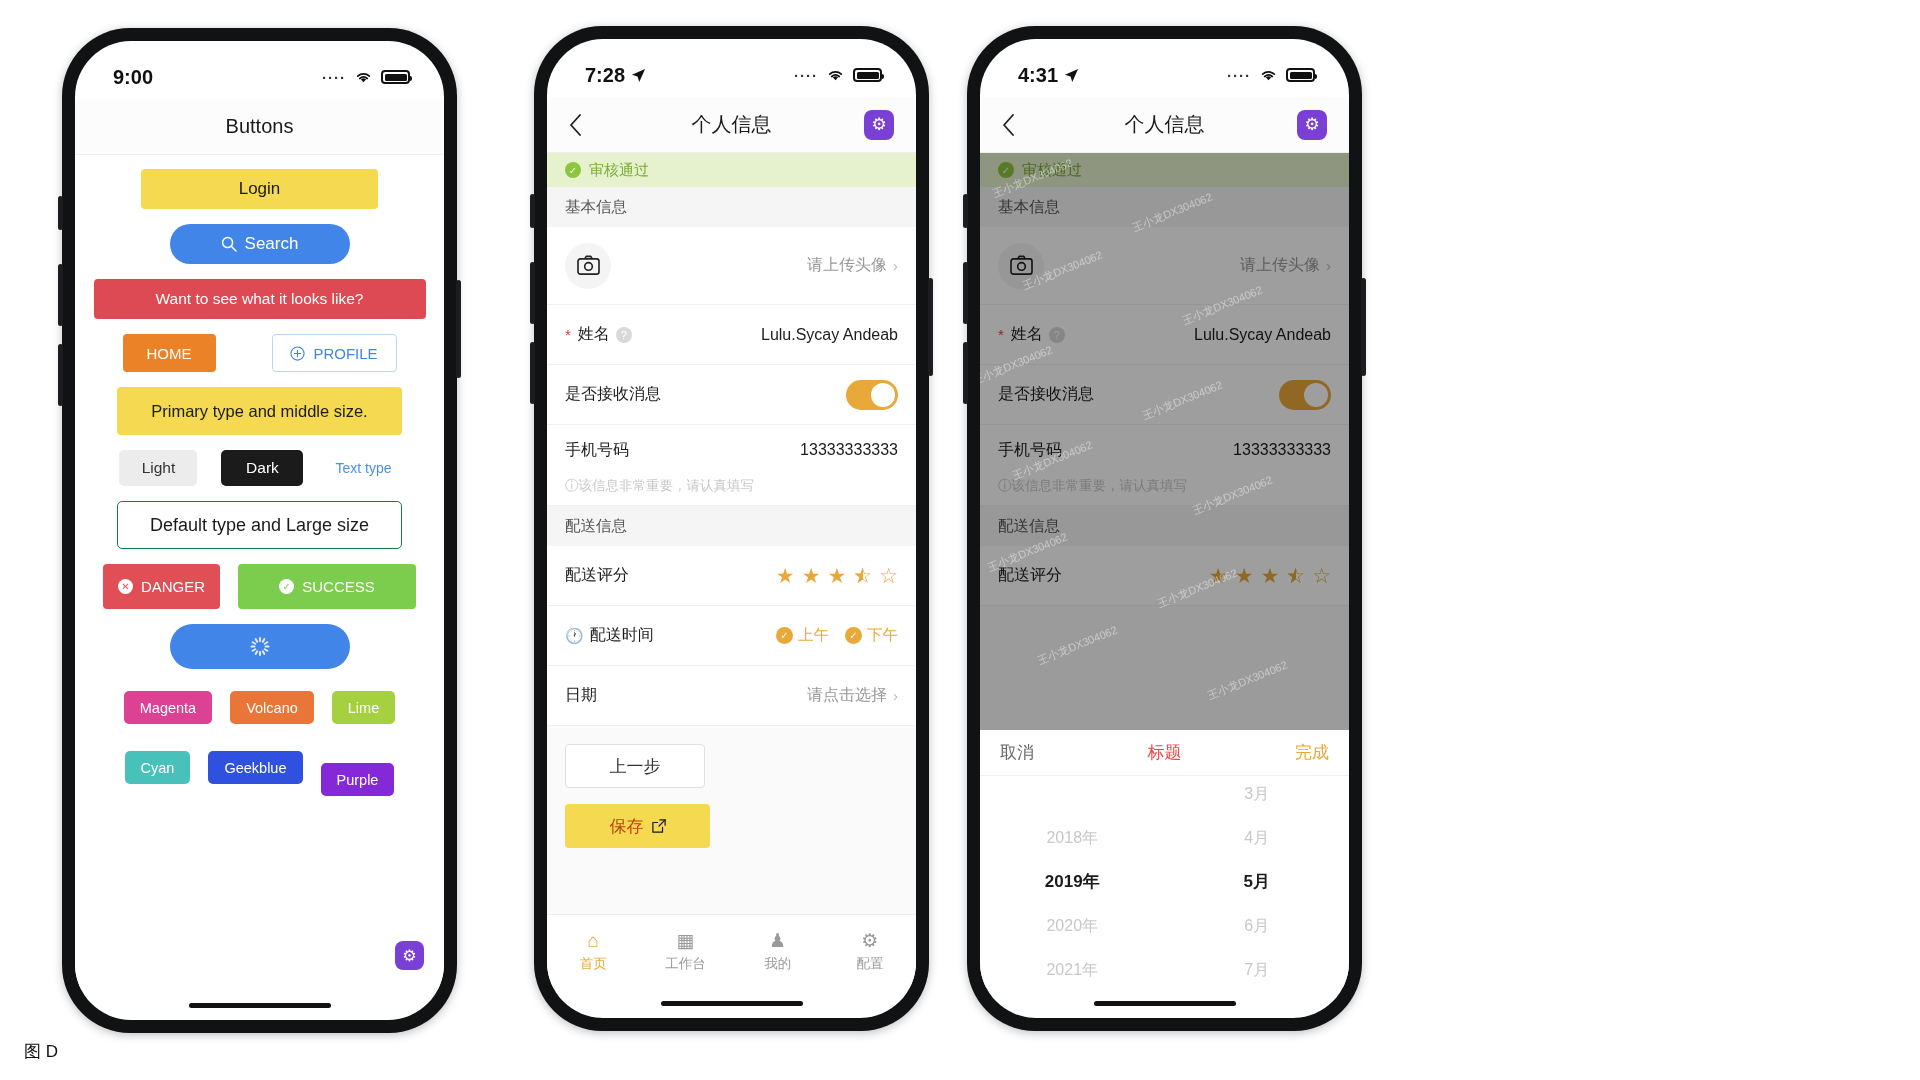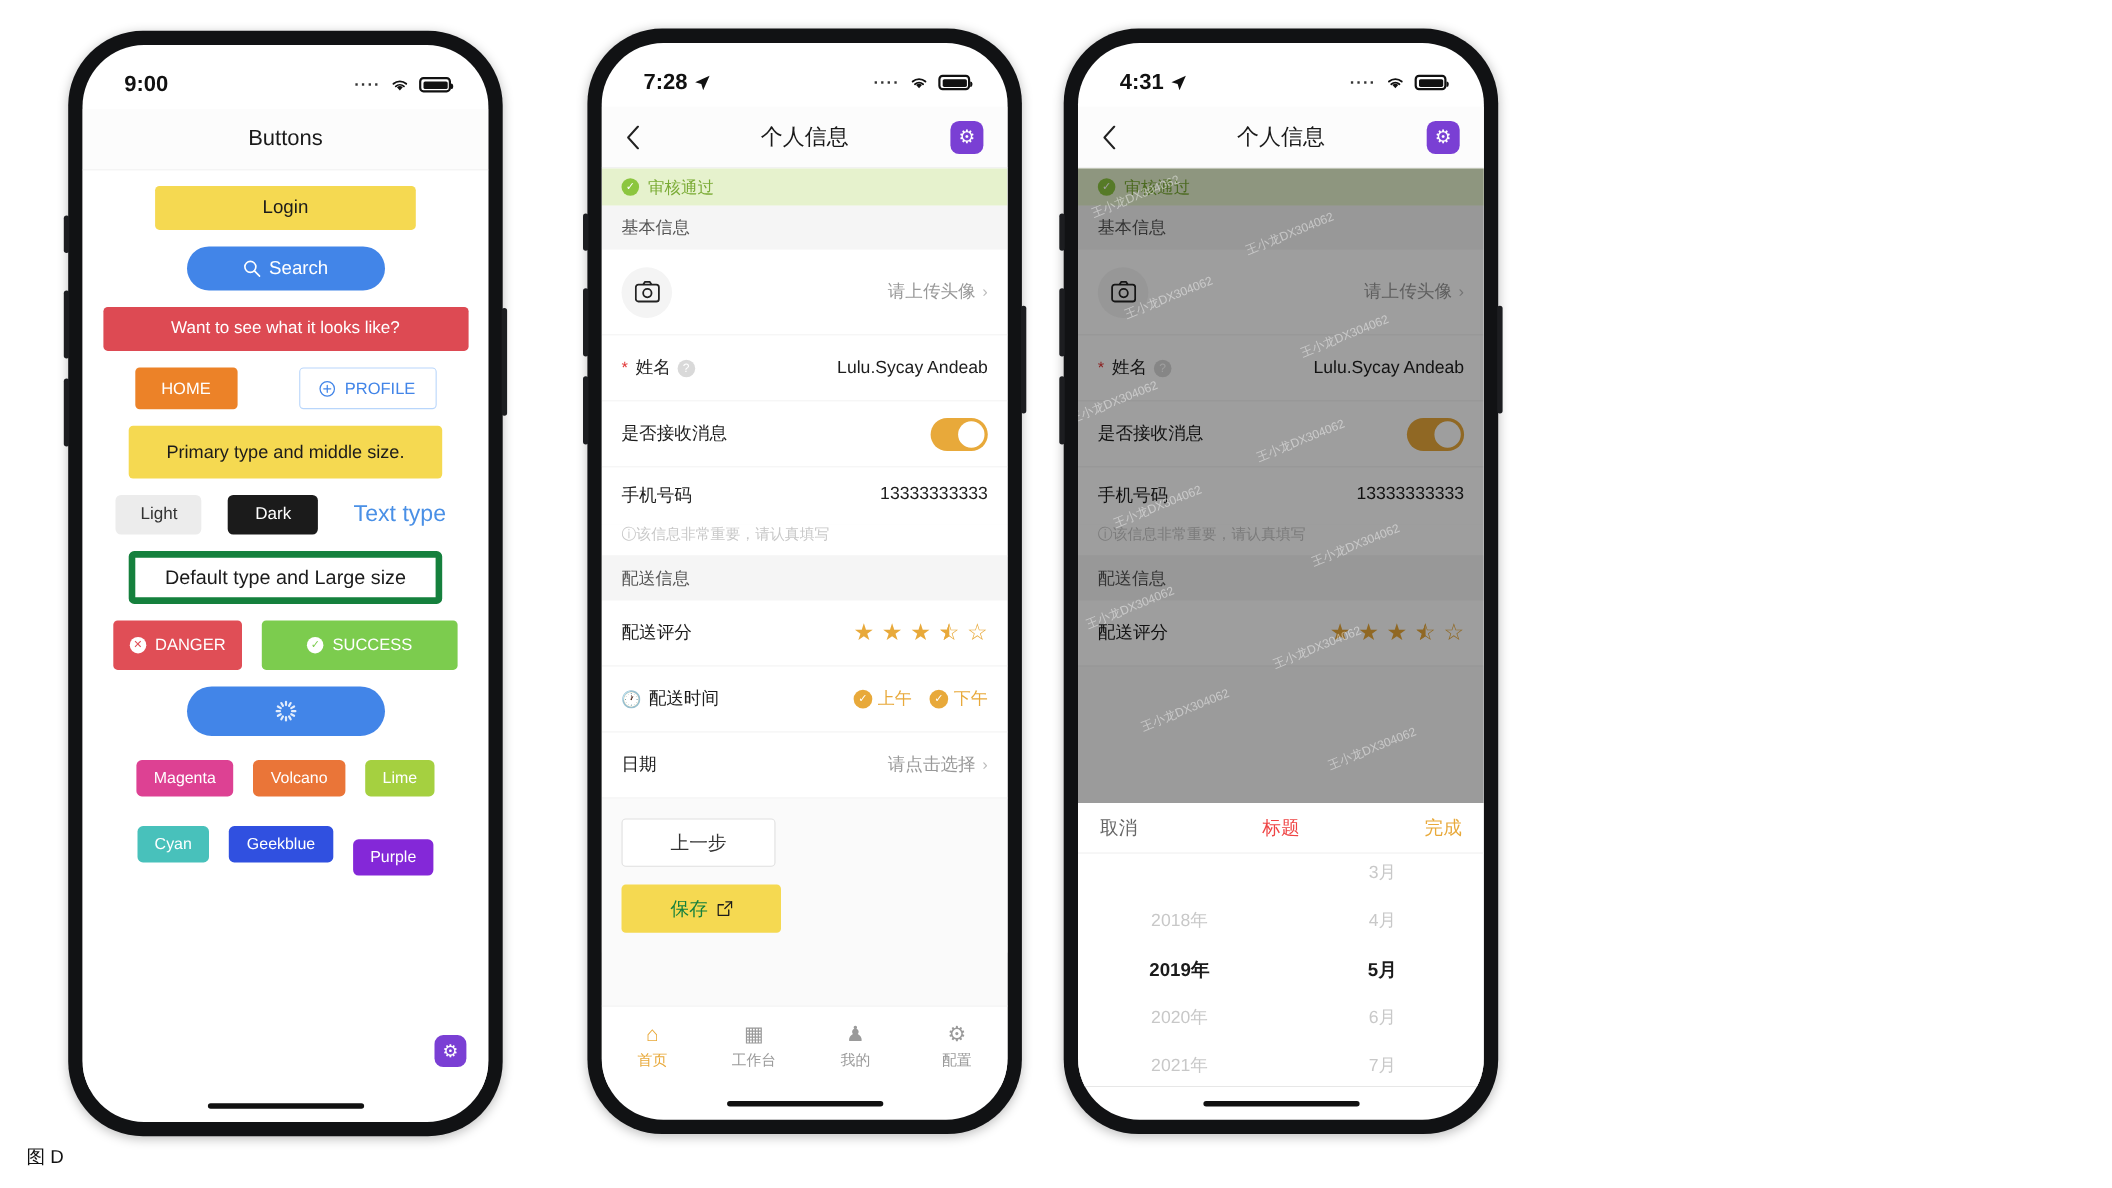--- a/index.html
+++ b/index.html
@@ -90,23 +90,23 @@
   .b-login { width:237px; height:40px; background:#f5d951; color:#1b1b1b; font-size:17px; border-radius:4px;}
   .b-search{ width:180px; height:40px; background:#4285e8; color:#fff; font-size:17px; border-radius:21px;}
   .b-want  { width:332px; height:40px; background:#dd4a53; color:#fff; font-size:15.5px; border-radius:4px;}
   .b-load  { width:200px; height:41px; background:#78cc4c; color:#fff; font-size:16.5px; border-radius:4px;}
   .b-home  { width:93px;  height:38px; background:#ec8228; color:#fff; font-size:15px; border-radius:4px;}
   .b-prof  { width:125px; height:38px; background:#fff; color:#4285e8; font-size:15px;
              border:1px solid #b9d6fb; border-radius:4px;}
   .b-primary-mid { width:285px; height:48px; background:#f5d951; color:#1b1b1b; font-size:16.5px; border-radius:4px;}
   .b-light { width:78px; height:36px; background:#ececec; color:#333; font-size:15.5px; border-radius:5px;}
   .b-dark  { width:82px; height:36px; background:#1b1b1b; color:#fff; font-size:15.5px; border-radius:5px;}
-  .b-text  { background:transparent; color:#4a90e6; font-size:21px; padding:0 8px;}
+  .b-text  { background:transparent; color:#4a90e6; font-size:14px; padding:0 8px;}
   .b-default-lg { width:285px; height:48px; background:#fff; color:#1b1b1b; font-size:18px;
-                  border:6px solid #15803d; border-radius:5px;}
+                  border:1px solid #15803d; border-radius:5px;}
   .b-danger { width:117px; height:45px; background:#e04e56; color:#fff; font-size:15px; border-radius:4px;}
   .b-success{ width:178px; height:45px; background:#7ccc4e; color:#fff; font-size:15px; border-radius:4px;}
   .b-bigblue{ width:180px; height:45px; background:#4285e8; border-radius:24px;}
   .tag { height:33px; border-radius:5px; color:#fff; font-size:14.5px; padding:0 16px; }
   .t-magenta  { background:#dd4193; }
   .t-volcano  { background:#ea7538; }
   .t-lime     { background:#a5d040; }
   .t-cyan     { background:#48c1bb; }
   .t-geekblue { background:#3050e0; }
   .t-purple   { background:#8428d8;margin-top:24px; }
@@ -193,21 +193,21 @@
   }
   .action-bar {
     background:#fafafa; padding:18px 18px; display:flex; gap:16px; justify-content:center;flex-direction:column;
   }
   .b-prev {
     width:140px;height:44px;background:#fff;border:1px solid #e0e0e0;border-radius:4px;
     font-size:17px;color:#333;
   }
   .b-save {
     width:145px;height:44px;background:#f5d951;border:none;border-radius:4px;
-    font-size:17px;color:#15803d; display:inline-flex;align-items:center;justify-content:center;gap:8px;
+    font-size:17px;color:#c2410c; display:inline-flex;align-items:center;justify-content:center;gap:8px;
   }
   .tabbar {
     height:74px; flex:0 0 74px; background:#fff; border-top:1px solid #eee;
     display:flex; align-items:center;
   }
   .tab { flex:1; display:flex; flex-direction:column; align-items:center; gap:5px;
          font-size:13.5px; color:#9a9a9a; }
   .tab.active { color:#e8a93a; }
   .tab .ico { font-size:19px; line-height:1; }
 

